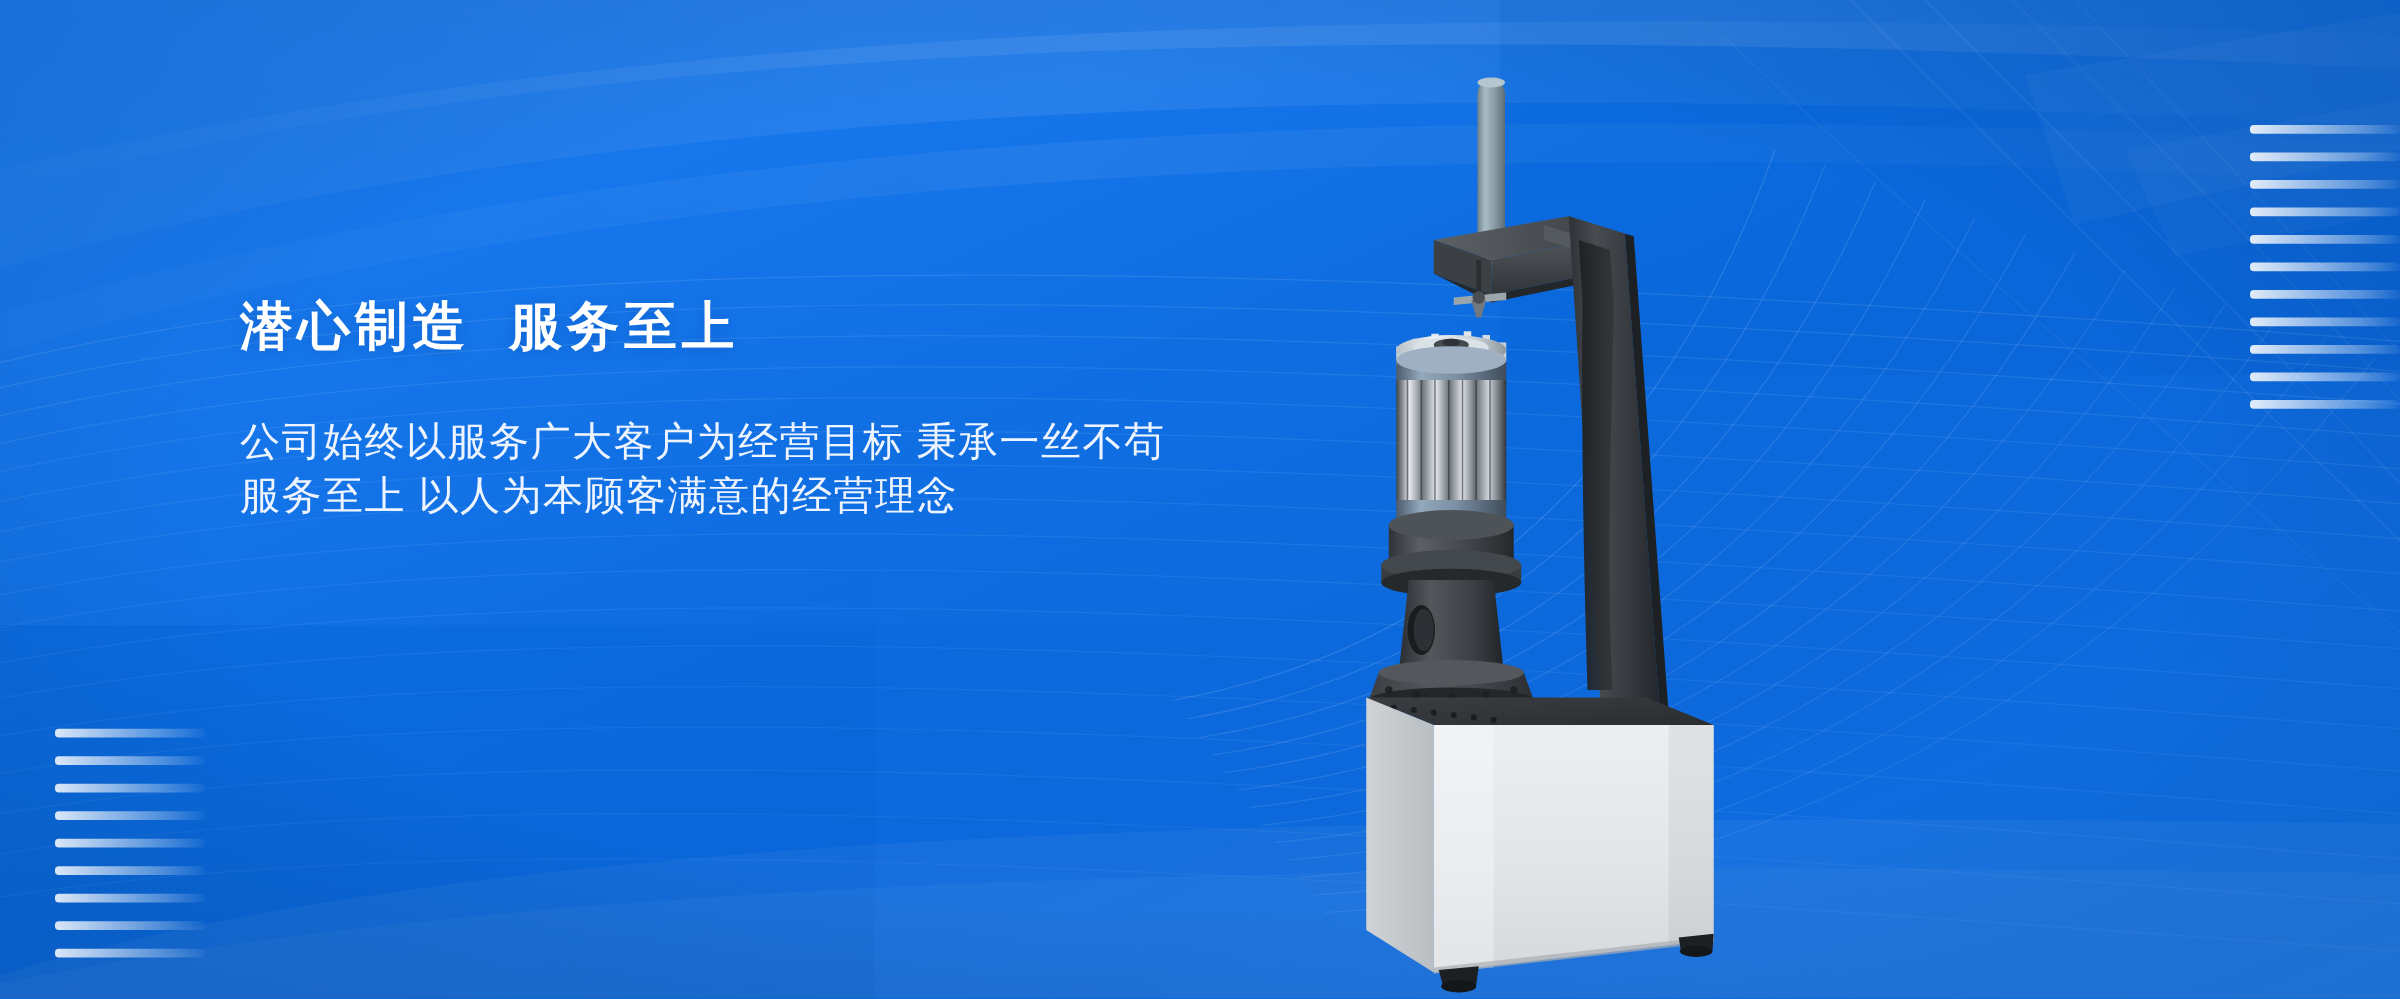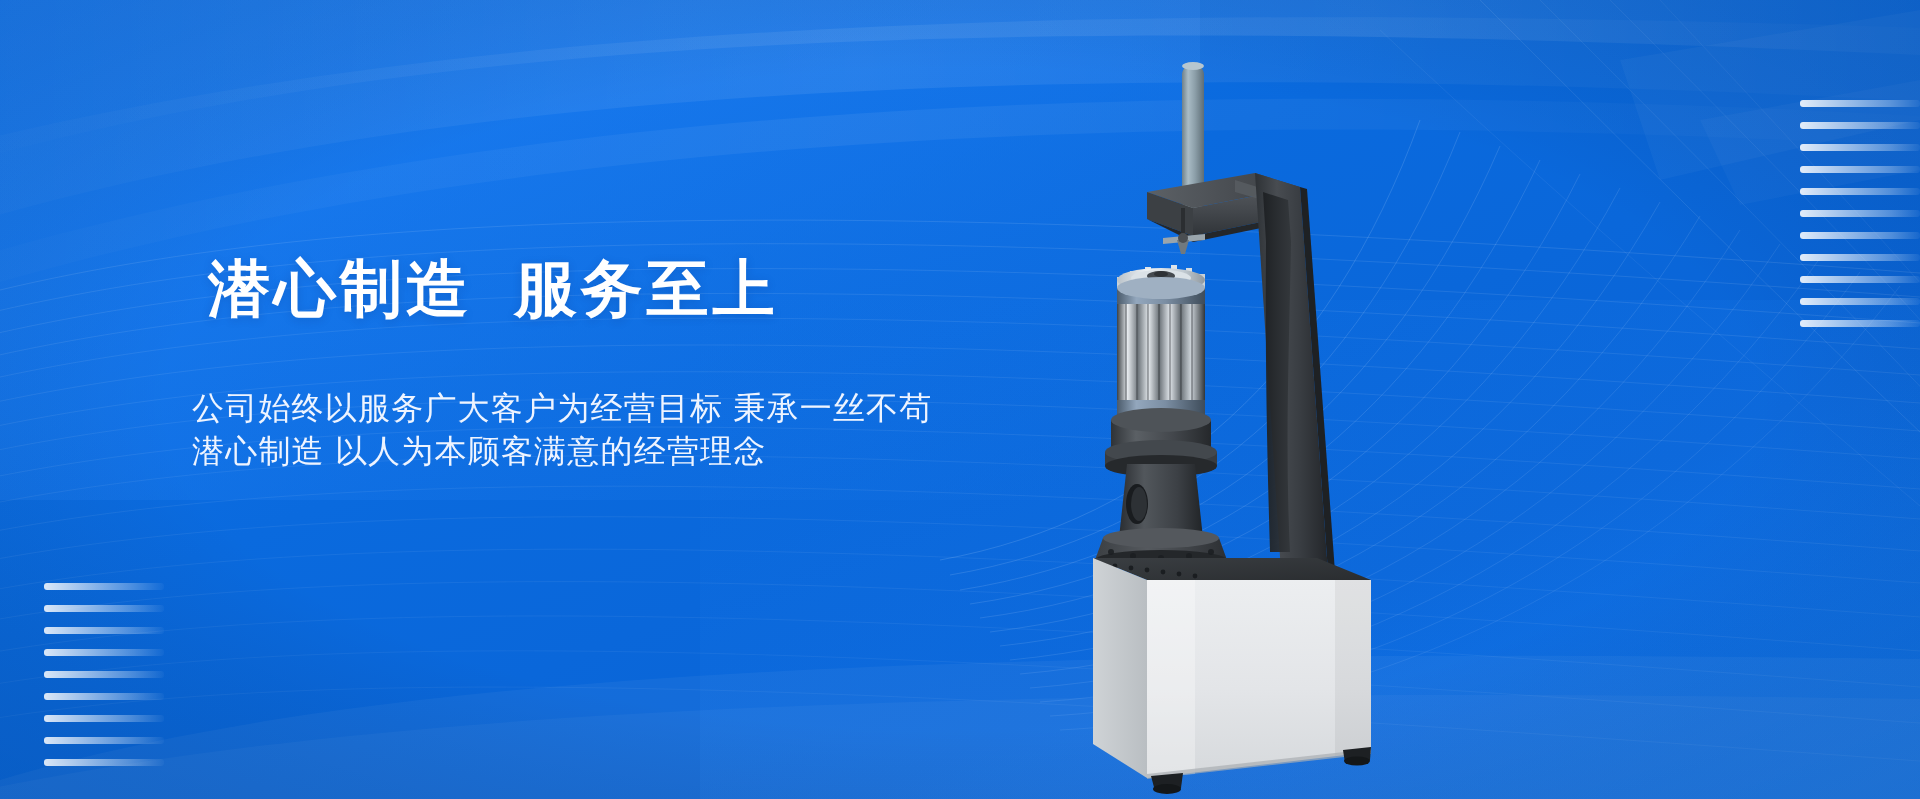--- a/index.html
+++ b/index.html
@@ -22,23 +22,23 @@
 
   
   .copy{
     position:absolute;
     left:192px;
     top:236px;
     width:900px;
     z-index:6;
   }
   .headline{
-    margin:16px;
+    margin:0;
     color:#ffffff;
-    font-size:62px;
+    font-size:42px;
     line-height:1.18;
     font-weight:bold;
     letter-spacing:4px;
     white-space:pre;
     text-shadow:0 2px 10px rgba(0,40,110,.18);
   }
   .subcopy{
     margin:0;
     padding-top:46px;
   }
@@ -208,21 +208,21 @@
     <div class="bar"></div>
     <div class="bar"></div>
     <div class="bar"></div>
     <div class="bar"></div>
   </div>
 
   <div class="copy">
     <h1 class="headline">潜心制造  服务至上</h1>
     <div class="subcopy">
       <span class="subline">公司始终以服务广大客户为经营目标 秉承一丝不苟</span>
-      <span class="subline">潜心制造 以人为本顾客满意的经营理念</span>
+      <span class="subline">服务至上 以人为本顾客满意的经营理念</span>
     </div>
   </div>
 
   <div class="machine">
     <svg viewBox="0 0 420 747" preserveAspectRatio="xMidYMid meet">
       <defs>
         <linearGradient id="rodG" x1="0" y1="0" x2="1" y2="0">
           <stop offset="0%" stop-color="#6f8089"></stop>
           <stop offset="28%" stop-color="#a9bcc6"></stop>
           <stop offset="60%" stop-color="#8b9ea8"></stop>

